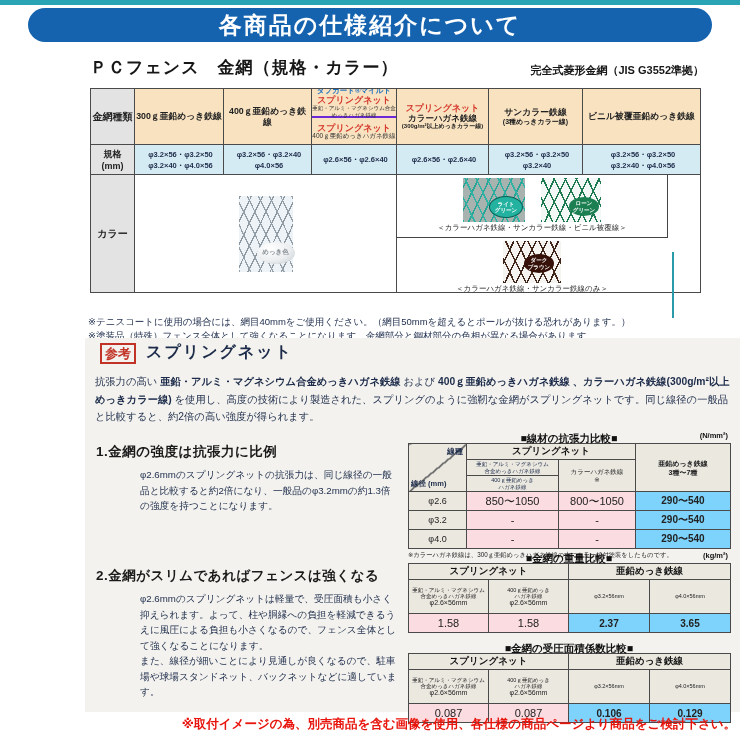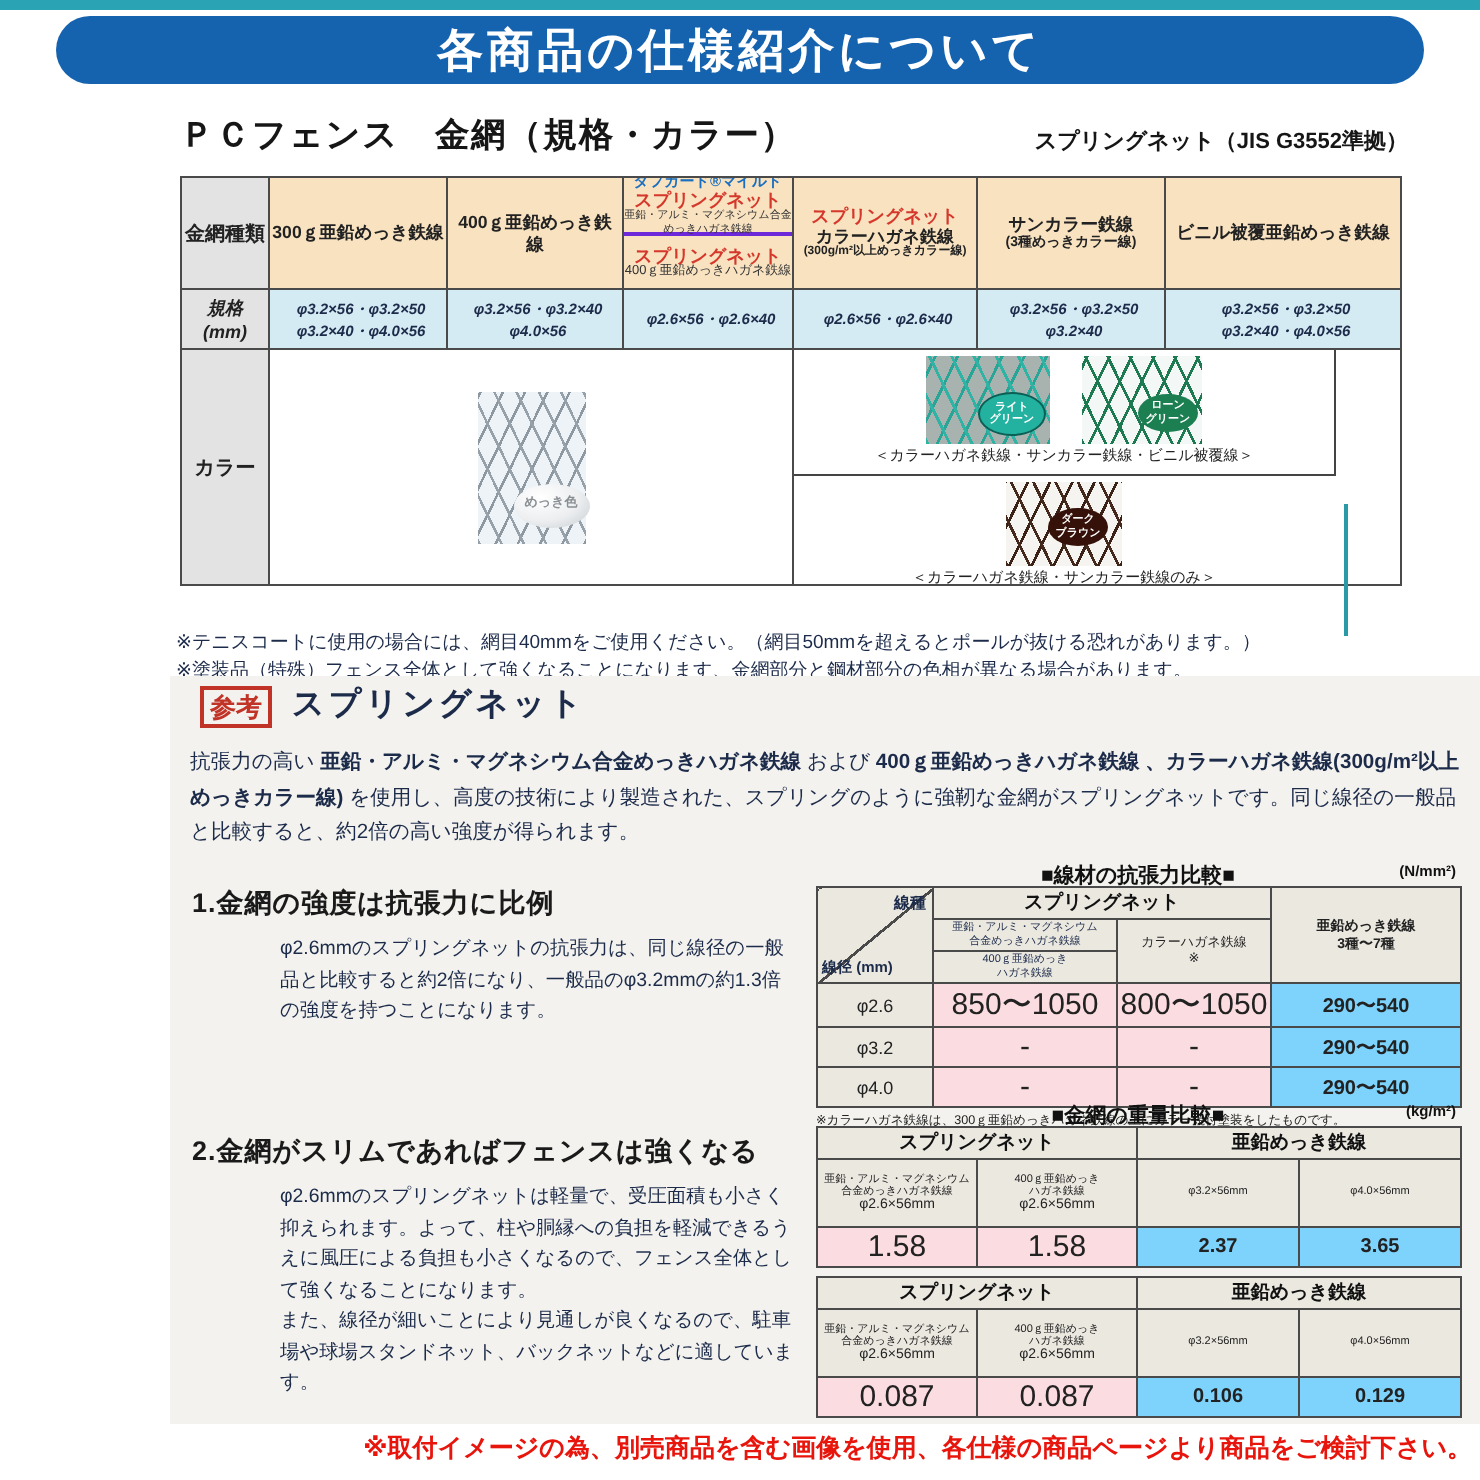--- a/index.html
+++ b/index.html
@@ -15,21 +15,21 @@
 
   #page-title{left:90px;top:56px;font-size:17px;font-weight:bold;color:#161616;letter-spacing:1px;}
   #standard{right:36px;top:63px;font-size:11px;font-weight:bold;color:#161616;}
 
   
   #spec-table{left:90px;top:88px;}
   #spec-table table{border-collapse:collapse;table-layout:fixed;width:610px;}
   #spec-table td{border:1px solid #4a4a4a;text-align:center;vertical-align:middle;overflow:hidden;}
   .lbl{background:#e3e3e3;font-size:10px;font-weight:bold;color:#222;}
   .hdr{background:#f8e2c0;font-size:8.8px;font-weight:bold;color:#222;line-height:11px;}
-  .r-head{height:56px;} .r-spec{height:30px;font-style:italic;} .r-color{height:118px;}
+  .r-head{height:56px;} .r-spec{height:30px;} .r-color{height:118px;}
   .spec{background:#d5ebf3;font-size:7.5px;font-weight:bold;color:#1c2b4a;text-align:left;padding:1px 0 1px 3px;line-height:11px;}
   .cell-split{padding:0 !important;background:#f8e2c0;}
   .tg{height:29px;border-bottom:2px solid #6d28d9;display:flex;flex-direction:column;justify-content:center;box-sizing:border-box;}
   .sn{height:26px;display:flex;flex-direction:column;justify-content:center;}
   .tg-brand{color:#1a6fc0;font-size:7.5px;font-weight:bold;line-height:8.5px;}
   .red-prod{color:#d5382b;font-size:9px;font-weight:bold;line-height:10px;}
   .tiny-mat{font-size:5.5px;line-height:6.5px;color:#333;}
   .c4-title{font-size:8.5px;font-weight:bold;line-height:10px;color:#222;}
   .c4-sub{font-size:6px;line-height:7px;color:#222;}
   .c5-sub{font-size:7px;line-height:8px;color:#222;}
@@ -83,21 +83,21 @@
   .cmp{width:322px;}
   .cmp .ttl-row{position:relative;text-align:center;height:15px;}
   .cmp .ttl{font-size:10.5px;font-weight:bold;color:#111;}
   .cmp .unit{position:absolute;right:2px;top:3px;font-size:7.5px;font-weight:bold;color:#111;}
   .cmp table{border-collapse:collapse;table-layout:fixed;width:322px;background:#fff;}
   .cmp td{border:1px solid #4a4a4a;text-align:center;vertical-align:middle;overflow:hidden;}
   .ghd{background:#ebe8e0;font-size:9.5px;font-weight:bold;color:#111;}
   .shd{background:#ebe8e0;font-size:5.5px;line-height:6.5px;color:#222;}
   .shd .phi{font-size:7px;}
   .vlab{background:#ebe8e0;font-size:9px;color:#222;}
-  .vpink{background:#fbdce0;font-size:15px;color:#222;}
+  .vpink{background:#fbdce0;font-size:11px;color:#222;}
   .vblue{background:#7dd3fc;font-size:10px;color:#222;font-weight:bold;}
   .fn{font-size:6.3px;color:#222;margin-top:2px;}
   #tensile{left:408px;top:428px;}
   #tensile .r1{height:16px;padding-left:34px;} #tensile .r2{height:28px;} #tensile .rd{height:19px;}
   .diag{position:relative;background:
      linear-gradient(to bottom right,#ebe8e0 0 calc(50% - 0.7px),#4a4a4a calc(50% - 0.7px) calc(50% + 0.7px),#ebe8e0 calc(50% + 0.7px) 100%);}
   .diag .dt{position:absolute;top:2px;right:3px;font-size:8px;font-weight:bold;}
   .diag .db{position:absolute;bottom:2px;left:2px;font-size:7.5px;font-weight:bold;}
   .splitcell{padding:0 !important;background:#ebe8e0;}
   .splitcell .sc-top{border-bottom:1px solid #4a4a4a;padding:1px 0;}
@@ -112,21 +112,21 @@
 </style>
 </head>
 <body>
 
 <div class="abs" id="teal-strip"></div>
 <div class="abs" id="banner">
   <span>各商品の仕様紹介について</span>
 </div>
 
 <div class="abs" id="page-title">ＰＣフェンス　金網（規格・カラー）</div>
-<div class="abs" id="standard">スプリングネット（JIS G3552準拠）</div>
+<div class="abs" id="standard">完全式菱形金網（JIS G3552準拠）</div>
 
 <div class="abs" id="spec-table">
   <table>
     <colgroup>
         <col style="width:44px">
         <col style="width:89px">
         <col style="width:88px">
         <col style="width:85px">
         <col style="width:92px">
         <col style="width:94px">
@@ -338,20 +338,23 @@
       <td class="vpink">1.58</td>
       <td class="vpink">1.58</td>
       <td class="vblue">2.37</td>
       <td class="vblue">3.65</td>
     </tr>
   </tbody>
     </table>
 </div>
 
 <div class="abs cmp" id="pressure">
+  <div class="ttl-row">
+    <span class="ttl">■金網の受圧面積係数比較■</span>
+  </div>
   <table>
     <colgroup>
         <col style="width:80px">
         <col style="width:80px">
         <col style="width:81px">
         <col style="width:81px">
       </colgroup>
     <tbody>
         <tr class="r1">
       <td class="ghd" colspan="2">スプリングネット</td>

